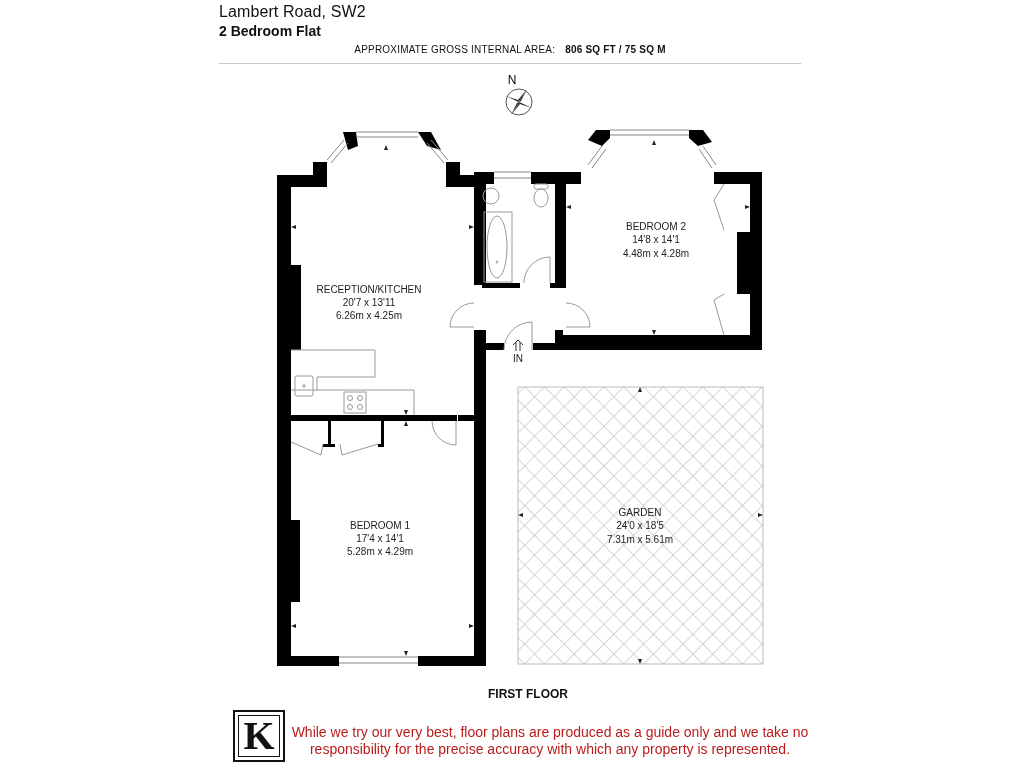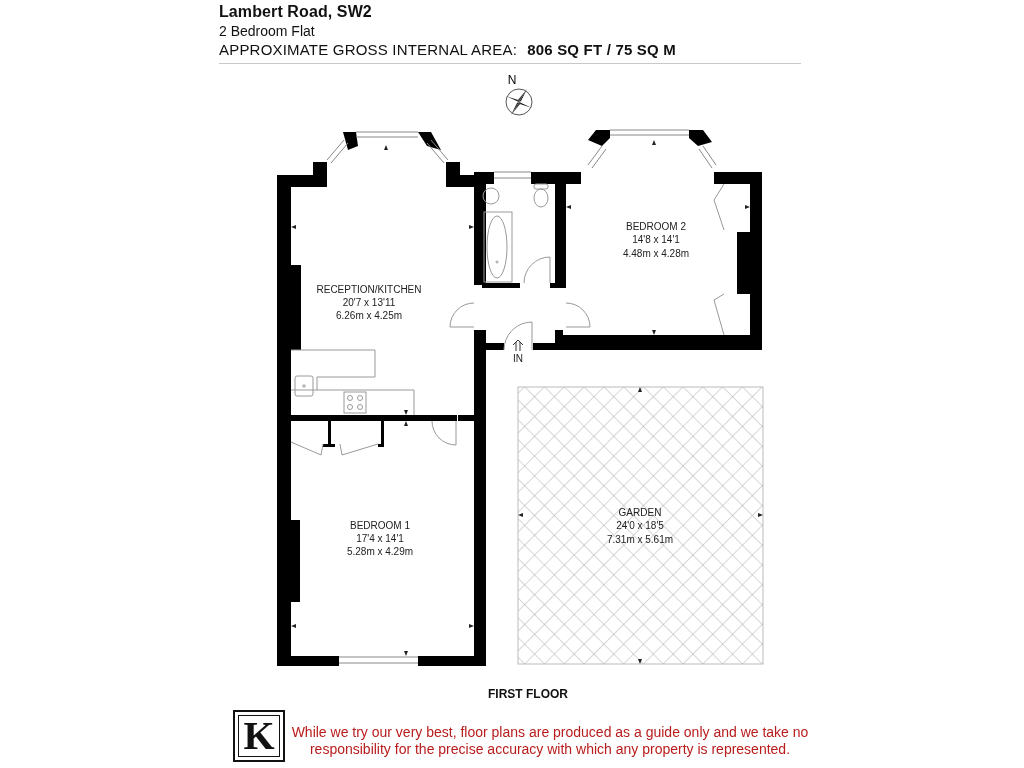--- a/index.html
+++ b/index.html
@@ -1,20 +1,20 @@
 <!DOCTYPE html>
 <html><head>
 <meta charset="utf-8">
 <style>
   html, body { margin:0; padding:0; background:#ffffff; }
   body { width:1024px; height:768px; position:relative; overflow:hidden; font-family:"Liberation Sans", sans-serif; color:#111; }
   .header { position:absolute; left:219px; top:2px; width:582px; }
-  .title { font-size:16px; font-weight:bold; line-height:20px; letter-spacing:0.1px; }
-  .subtitle { font-size:14px; font-weight:normal; line-height:18px; }
-  .area-line { font-size:15px; line-height:20px; letter-spacing:0.2px; }
+  .title { font-size:16px; font-weight:normal; line-height:20px; letter-spacing:0.1px; }
+  .subtitle { font-size:14px; font-weight:bold; line-height:18px; }
+  .area-line { font-size:10px; line-height:20px; letter-spacing:0.2px;text-align:center; }
   .area-line .area-val { font-weight:bold; margin-left:10px; }
   .rule { position:absolute; left:219px; top:63px; width:582px; height:1px; background:#c8c8c8; }
   .plan { position:absolute; left:0; top:0; }
   .room-label { font-family:"Liberation Sans", sans-serif; font-size:10px; fill:#222; text-anchor:middle; }
   .floor-label { position:absolute; left:488px; top:687px; font-size:12px; font-weight:bold; }
   .logo { position:absolute; left:233px; top:710px; width:52px; height:52px; border:2px solid #111; box-sizing:border-box; }
   .logo-inner { position:absolute; left:3px; top:3px; right:3px; bottom:3px; border:1px solid #111; display:flex; align-items:center; justify-content:center; font-family:"Liberation Serif", serif; font-size:40px; font-weight:bold; line-height:1; }
   .disclaimer { position:absolute; left:290px; top:724px; width:520px; font-size:14px; line-height:17px; text-align:center; color:#b91c1c; }
 </style>
 </head>

